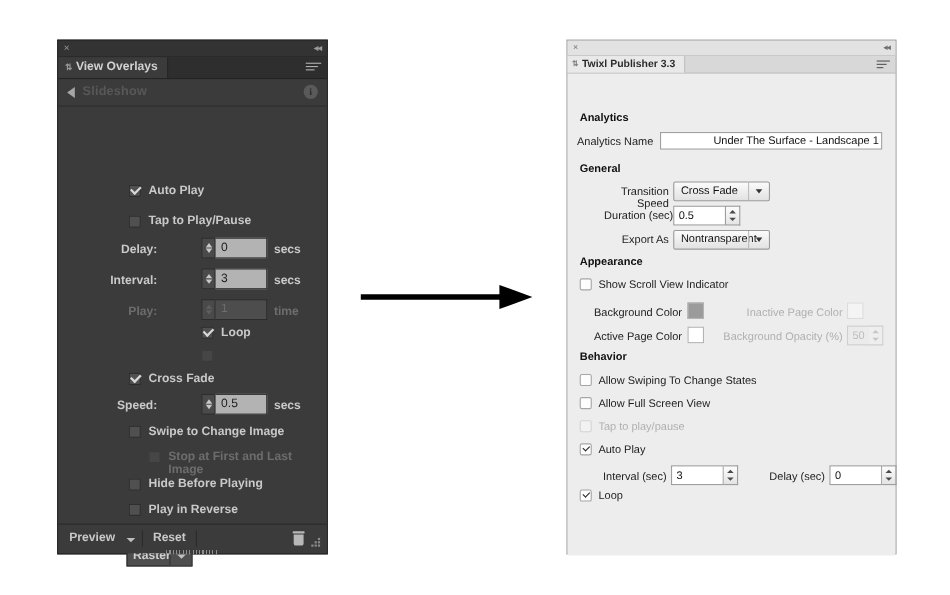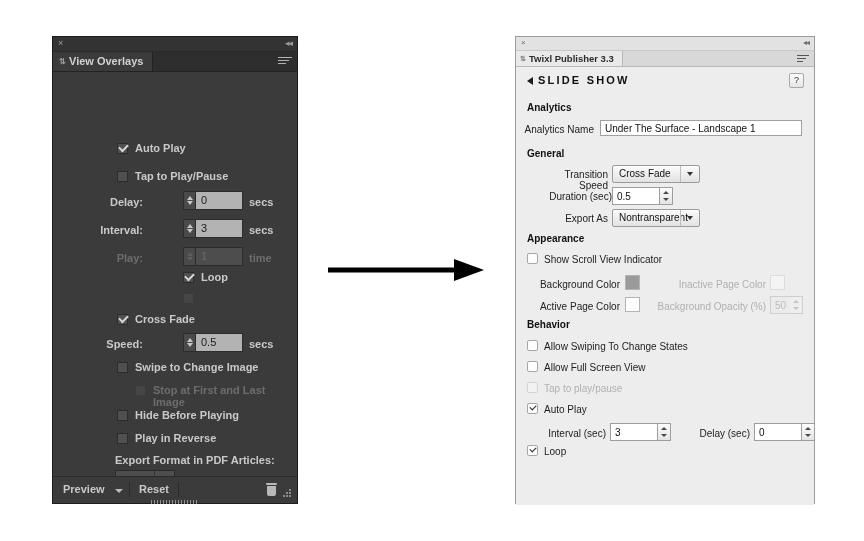--- a/index.html
+++ b/index.html
@@ -282,20 +282,25 @@
       <span class="fp-tab-grip">⇅</span>
       <span>View Overlays</span>
     </div>
     <div class="fp-menu">
         <i></i>
         <i></i>
         <i></i>
       </div>
   </div>
 
+  <div class="fp-subhead">
+    <div class="fp-back"></div>
+    <div class="fp-subtitle">Slideshow</div>
+    <div class="fp-info">i</div>
+  </div>
 
   <div class="fp-body">
 
     <div class="dchk on" style="left:64px;top:71px"></div>
     <div class="dlabel" style="left:82px;top:70px">Auto Play</div>
 
     <div class="dchk" style="left:64px;top:99px"></div>
     <div class="dlabel" style="left:82px;top:98px">Tap to Play/Pause</div>
 
     <div class="dfield-label" style="left:40px;top:124px;width:50px">Delay:</div>
@@ -402,29 +407,24 @@
     </div>
     <div class="tw-menu">
         <i></i>
         <i></i>
         <i></i>
       </div>
   </div>
 
   <div class="tw-body">
 
-    <div class="tw-titlerow">
-      <div class="tw-back"></div>
-      <div class="tw-title">SLIDE SHOW</div>
-      <div class="tw-help">?</div>
-    </div>
 
     <div class="tw-group" style="left:11px;top:35px">Analytics</div>
     <div class="tw-lbl" style="left:6px;top:57px;width:72px">Analytics Name</div>
-    <input class="tw-text" style="left: 84px; top: 53px; width: 202px;" value="Under The Surface - Landscape 1">
+    <input class="tw-text" style="left: 84px; top: 53px; width: 202px; text-align: right;" value="Under The Surface - Landscape 1">
 
     <div class="tw-group" style="left:11px;top:81px">General</div>
     <div class="tw-lbl" style="left:20px;top:102px;width:72px">Transition Speed</div>
     <div class="tw-select" style="left:96px;top:98px;width:88px">
       <span>Cross Fade</span>
       <span class="ab">
           <b></b>
         </span>
     </div>
 

